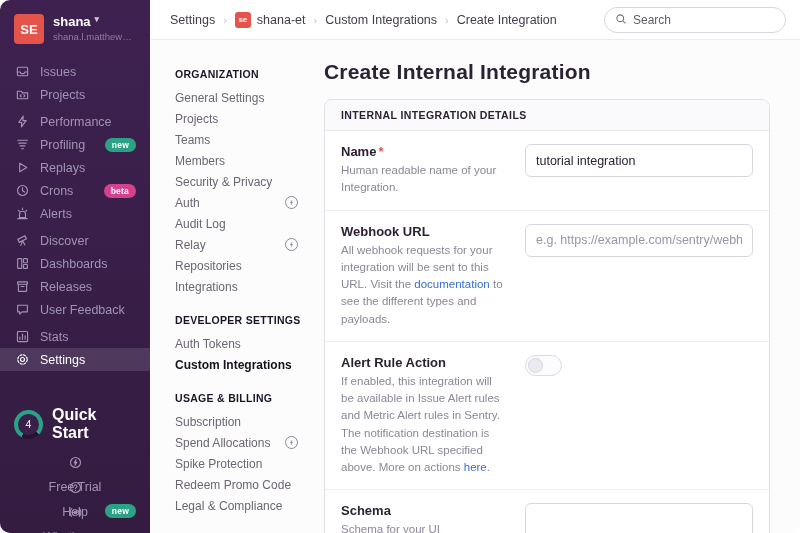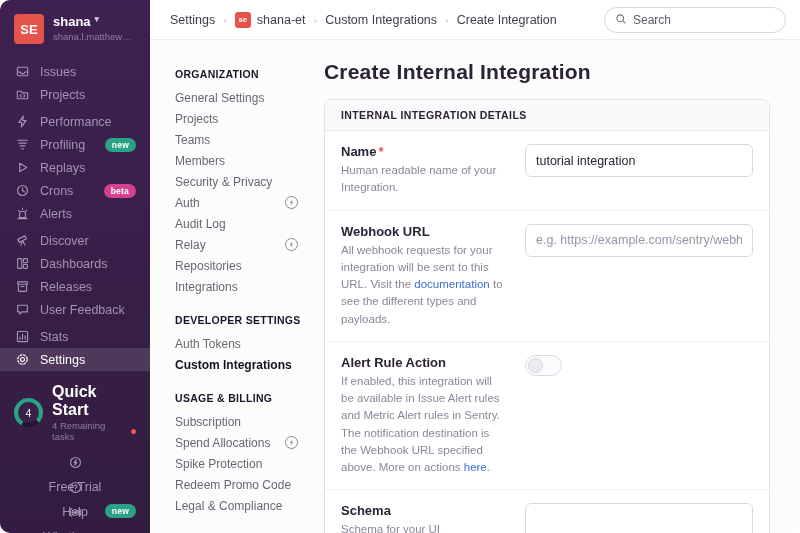--- a/index.html
+++ b/index.html
@@ -236,24 +236,20 @@
       </div>
     </div>
 
     <div class="sb-footer">
       <div class="quickstart">
         <div class="qs-ring">
           <div class="qs-ring-inner">4</div>
         </div>
         <div>
           <div class="qs-label">Quick Start</div>
-          <div class="qs-sub">
-            <span>4 Remaining tasks</span>
-            <span class="dot"></span>
-          </div>
         </div>
       </div>
 
       <div class="sb-item">
         <span class="ic">
             <svg width="15" height="15" viewBox="0 0 16 16">
               <circle cx="8" cy="8" r="5.3"></circle>
               <path d="M8.6 5 6.6 8.3h1.6L7.4 11l2-3.3H7.8z"></path>
             </svg>
           </span>

